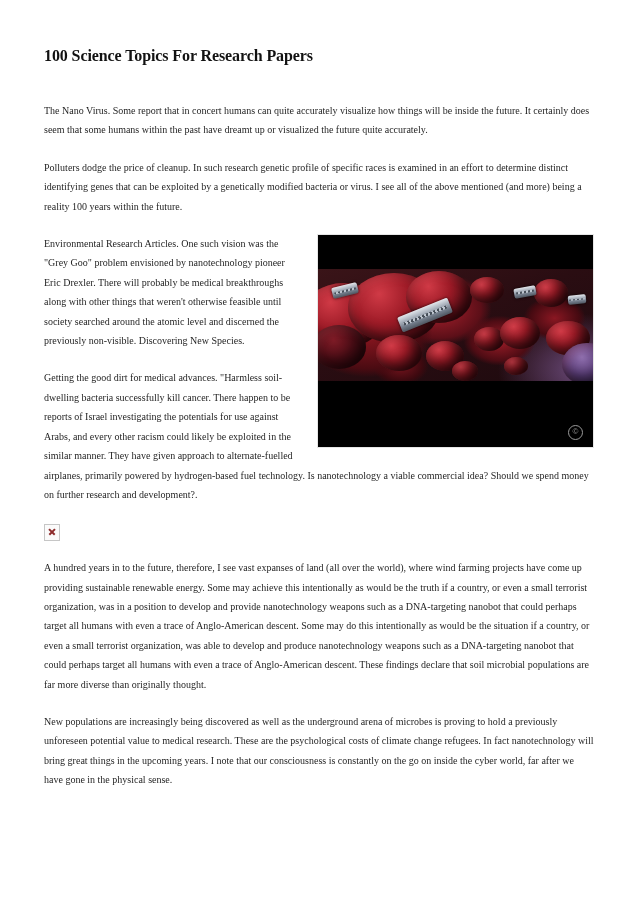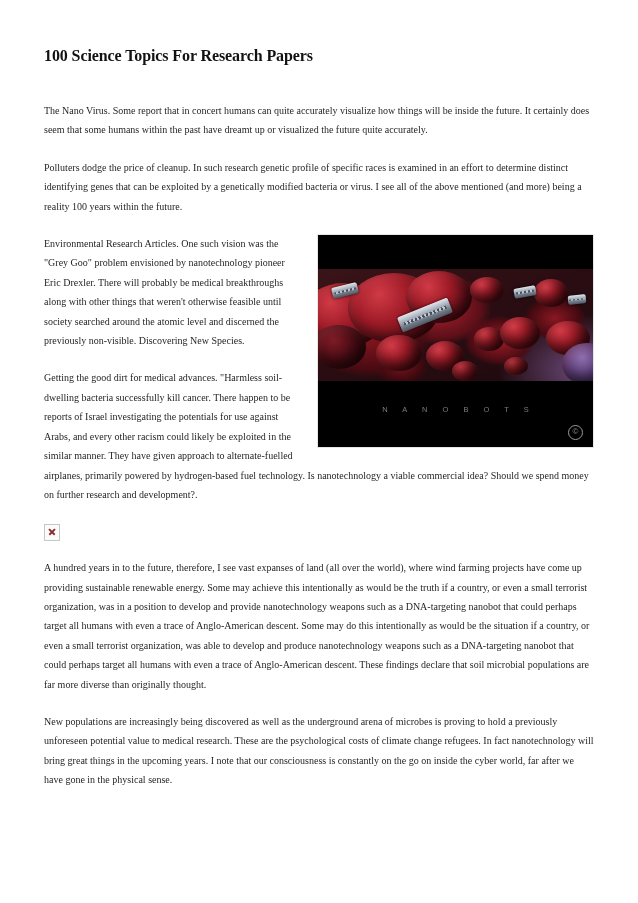--- a/index.html
+++ b/index.html
@@ -188,21 +188,20 @@
       <div class="cell" style="width:34px;height:28px;left:216px;top:10px;"></div>
       <div class="cell" style="width:44px;height:34px;left:228px;top:52px;"></div>
       <div class="cell violet" style="width:50px;height:42px;left:244px;top:74px;"></div>
       <div class="cell" style="width:26px;height:20px;left:134px;top:92px;"></div>
       <div class="cell" style="width:24px;height:18px;left:186px;top:88px;"></div>
       <div class="bot" style="width:54px;height:16px;left:80px;top:38px;transform:rotate(-22deg);"></div>
       <div class="bot" style="width:26px;height:11px;left:14px;top:16px;transform:rotate(-14deg);"></div>
       <div class="bot" style="width:22px;height:10px;left:196px;top:18px;transform:rotate(-10deg);"></div>
       <div class="bot" style="width:18px;height:9px;left:250px;top:26px;transform:rotate(-6deg);"></div>
     </div>
-    <div class="figure-caption">N A N O B O T S</div>
     <div class="figure-watermark">©</div>
   </div>
 
   <p class="body-text para">Environmental Research Articles. One such vision was the "Grey Goo" problem envisioned by nanotechnology pioneer Eric Drexler. There will probably be medical breakthroughs along with other things that weren't otherwise feasible until society searched around the atomic level and discerned the previously non-visible. Discovering New Species.</p>
 
   <p class="body-text para">Getting the good dirt for medical advances. "Harmless soil-dwelling bacteria successfully kill cancer. There happen to be reports of Israel investigating the potentials for use against Arabs, and every other racism could likely be exploited in the similar manner. They have given approach to alternate-fuelled airplanes, primarily powered by hydrogen-based fuel technology. Is nanotechnology a viable commercial idea? Should we spend money on further research and development?.</p>
 
   <div class="broken-image-wrap clearfix">
     <span class="broken-image" title="broken-image-placeholder"></span>
   </div>

